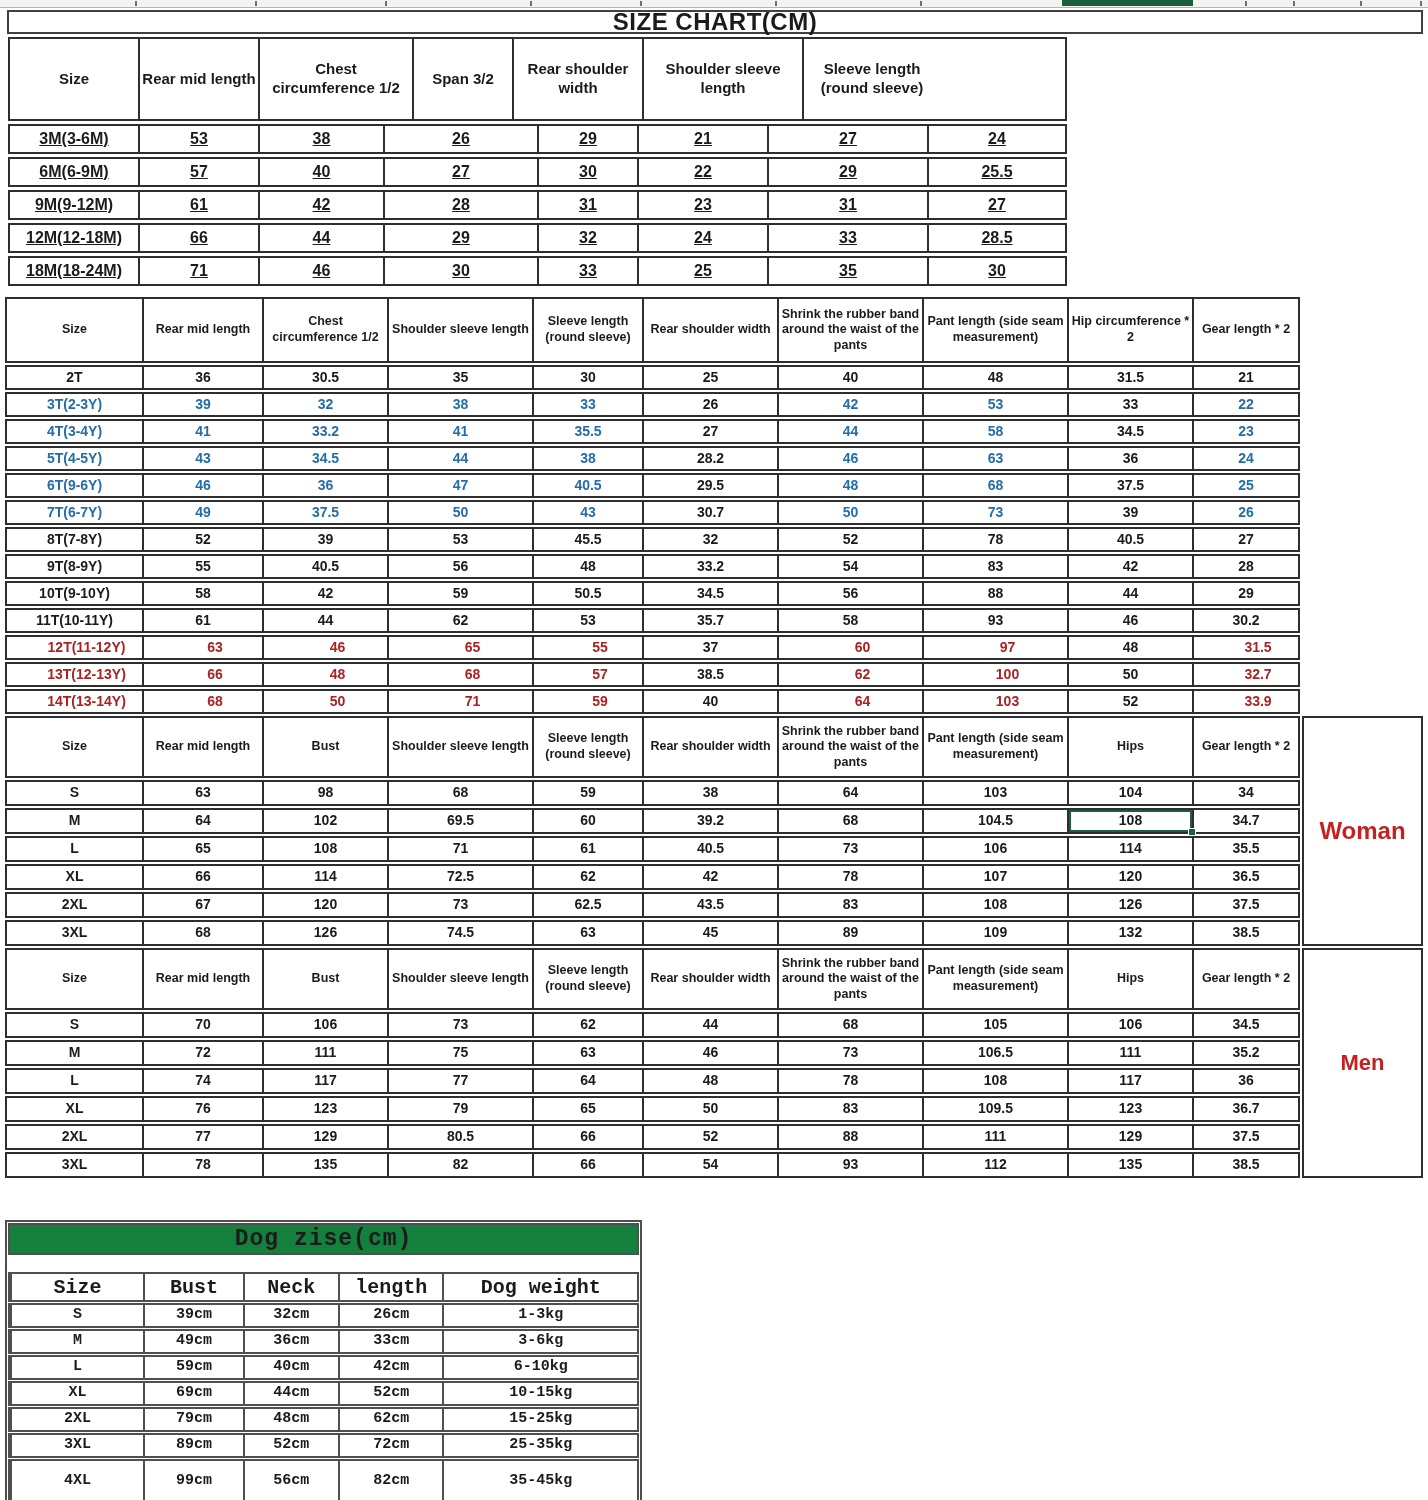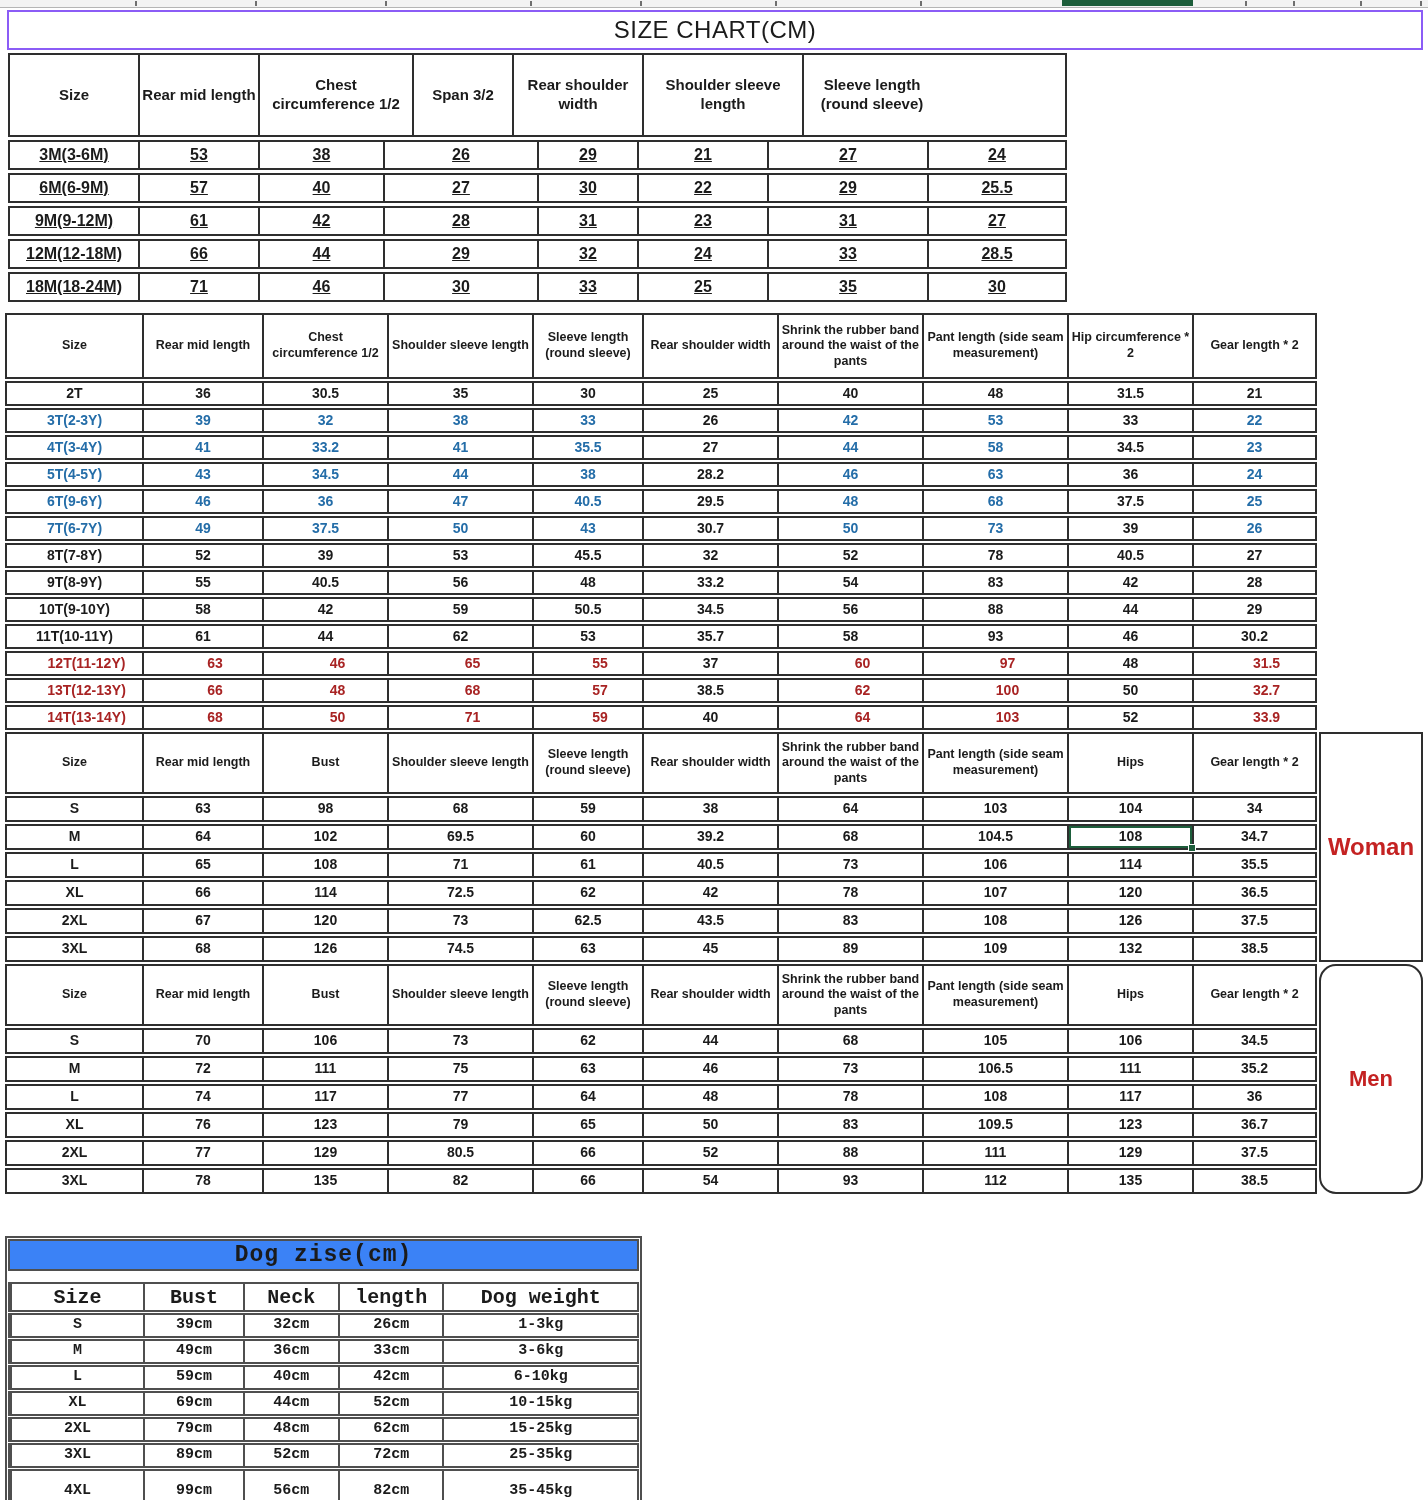--- a/index.html
+++ b/index.html
@@ -11,24 +11,24 @@
   }
   .page { position: relative; width: 1428px; height: 1500px; }
 
   
   .top-strip { position: relative; height: 8px; background: #f3f3f3; border-bottom: 1px solid #b5b5b5; }
   .tick { position: absolute; top: 1px; width: 2px; height: 5px; background: #6f6f6f; }
   .green-bar { position: absolute; top: 0; height: 6px; background: var(--sel-green, #1d5e3b); }
 
   
   .title-row {
-    margin: 2px 5px 3px 7px; height: 40px;
-    border: 2px solid #8b5cf6;
+    margin: 2px 5px 3px 7px; height: 24px;
+    border: 2px solid #404040;
     display: flex; align-items: center; justify-content: center;
-    font-size: 24px; font-weight: normal; letter-spacing: .5px;
+    font-size: 24px; font-weight: bold; letter-spacing: .5px;
   }
 
   
   .sec { display: flex; align-items: stretch; margin-left: 5px; margin-right: 5px; }
   .sec1 { margin-left: 8px; margin-top: 3px; }
   .sec2 { margin-top: 8px; }
   .tbl { flex: 0 0 auto; }
   .tr { display: flex; border: 2px solid #2e2e2e; background: #fff; }
   .td {
     border-left: 2px solid #2e2e2e;
@@ -42,21 +42,21 @@
   .t1 .tr { height: 84px; margin-bottom: 3px; }
   .t1 .tr.body { height: 30px; text-decoration: underline; }
   .t1 .td { font-size: 15px; }
   .t1 .tr.body .td { font-size: 16px; }
   .t1 .c0{width:128px} .t1 .c1{width:120px} .t1 .c2{width:125px} .t1 .c3{width:154px}
   .t1 .c4{width:100px} .t1 .c5{width:130px} .t1 .c6{width:160px} .t1 .c7{width:138px}
 
   
   .tenc .c0{width:135px} .tenc .c1{width:120px} .tenc .c2{width:125px} .tenc .c3{width:145px}
   .tenc .c4{width:110px} .tenc .c5{width:135px} .tenc .c6{width:145px} .tenc .c7{width:145px}
-  .tenc .c8{width:125px} .tenc .c9{width:123px}
+  .tenc .c8{width:125px} .tenc .c9{width:106px}
   .t2x .tr { height: 66px; margin-bottom: 2px; }
   .t2x .tr.body { height: 25px; }
   .t2x .td { font-size: 12.5px; }
   .t2x .tr.body .td { font-size: 14px; }
   .t34 .tr { height: 62px; margin-bottom: 2px; }
   .t34 .tr.body { height: 26px; }
   .t34 .td { font-size: 12.5px; }
   .t34 .tr.body .td { font-size: 14px; }
 
   
@@ -80,32 +80,32 @@
     color: var(--label-red, #c42222); font-weight: bold; text-align: center;
   }
   .label-plain {
     flex: 1; display: flex; align-items: center; justify-content: center;
     color: var(--label-red, #c42222); font-weight: bold; text-align: center;
     padding: 0 6px;
   }
   .lbl-infants { font-size: 24px; }
   .lbl-children { font-size: 21px; line-height: 1.45; }
   .lbl-woman { font-size: 24px; margin-bottom: 2px; }
-  .lbl-men { font-size: 22px; margin-bottom: 2px; border-radius: 17px; }
+  .lbl-men { font-size: 22px; margin-bottom: 2px; }
 
   
   .dog {
     margin: 40px 0 0 5px; width: 637px;
     border: 2px solid #4f4f4f; padding: 1px;
     font-family: "Liberation Mono", monospace;
   }
   .dog .tr { border: 2px solid #4f4f4f; margin-bottom: 1px; }
   .dog .td { border-left: 2px solid #4f4f4f; font-family: "Liberation Mono", monospace; }
   .dog-title {
-    height: 32px; border: 2px solid #4f4f4f; margin-bottom: 11px; background: #3b82f6;
+    height: 32px; border: 2px solid #4f4f4f; margin-bottom: 17px; background: #15803d;
     display: flex; align-items: center; justify-content: center;
     font-weight: bold; font-size: 23px; letter-spacing: 1px;
   }
   .dog .tr.head { height: 30px; }
   .dog .tr.head .td { font-size: 20px; }
   .dog .tr.body { height: 25px; }
   .dog .tr.body .td { font-size: 15px; }
   .dog .tr.body:last-child { height: 44px; }
   .dogc .c0{width:140px} .dogc .c1{width:105px} .dogc .c2{width:100px}
   .dogc .c3{width:110px} .dogc .c4{width:205px}

